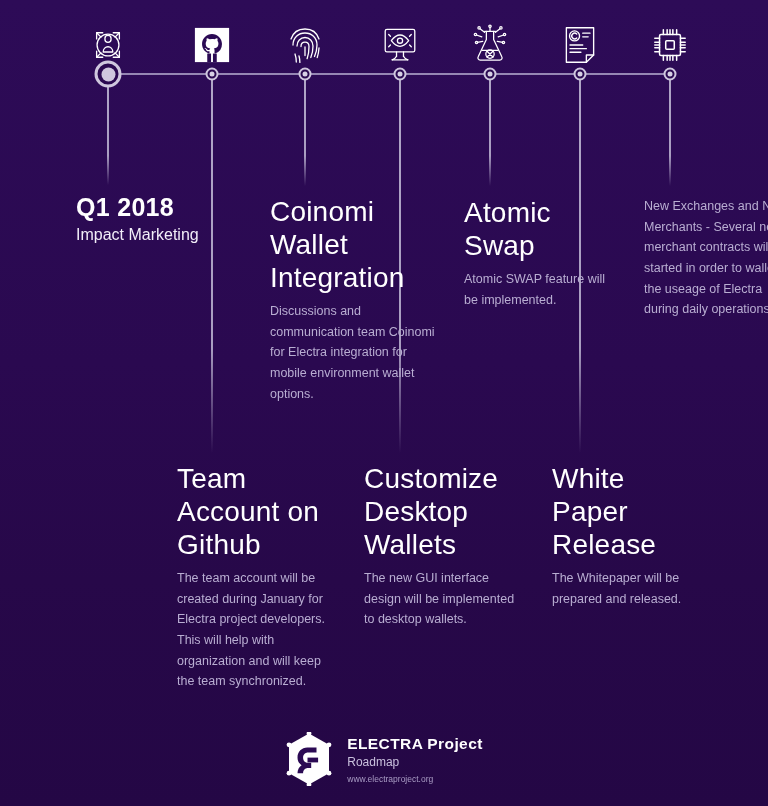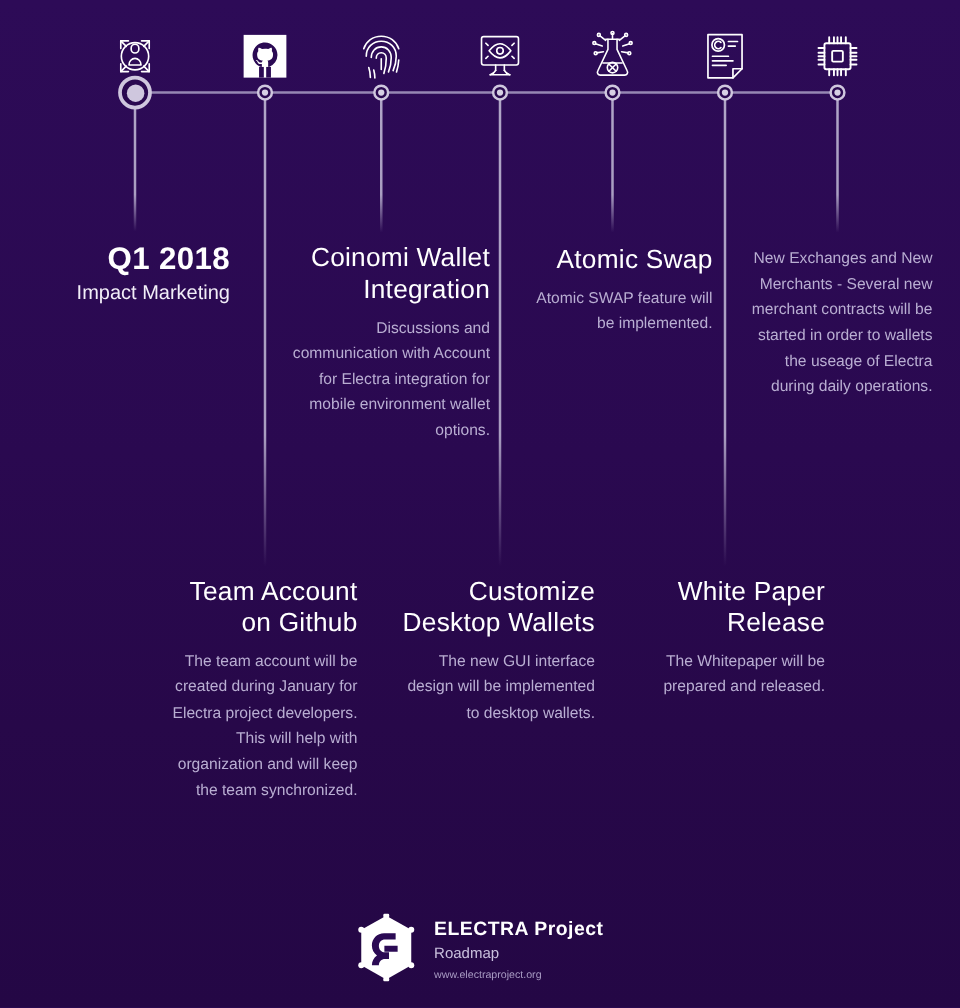--- a/index.html
+++ b/index.html
@@ -70,23 +70,23 @@
   
   .icon-wrap{
     position:absolute;
     width:50px; height:50px;
     transform:translateX(-50%);
     display:flex; align-items:center; justify-content:center;
   }
   .icon-wrap svg{ display:block; }
 
   
-  .card{ position:absolute; text-align:right; }
+  .card{ position:absolute; text-align:left;margin-left:44px; }
   .card h2{
-    font-size:21px;
+    font-size:28px;
     font-weight:400;
     line-height:1.18;
     color:#ffffff;
     letter-spacing:.2px;
     margin-bottom:7px;
   }
   .card h2.big{
     font-size:25px;
     font-weight:700;
     letter-spacing:.3px;
@@ -242,21 +242,21 @@
   <div class="node small" style="left:580px; top:74px;"></div>
   <div class="node small" style="left:670px; top:74px;"></div>
 
   <div class="card" style="left:32px; top:193px; width:152px;">
     <h2 class="big">Q1 2018</h2>
     <h3>Impact Marketing</h3>
   </div>
 
   <div class="card" style="left:226px; top:195px; width:166px;">
     <h2>Coinomi Wallet Integration</h2>
-    <p>Discussions and communication with Account for Electra integration for mobile environment wallet options.</p>
+    <p>Discussions and communication team Coinomi for Electra integration for mobile environment wallet options.</p>
   </div>
 
   <div class="card" style="left:420px; top:196px; width:150px;">
     <h2>Atomic Swap</h2>
     <p>Atomic SWAP feature will be implemented.</p>
   </div>
 
   <div class="card" style="left:600px; top:196px; width:146px;">
     <p>New  Exchanges and New Merchants - Several new merchant contracts will be started in order to wallets the useage of Electra during daily operations.</p>
   </div>

